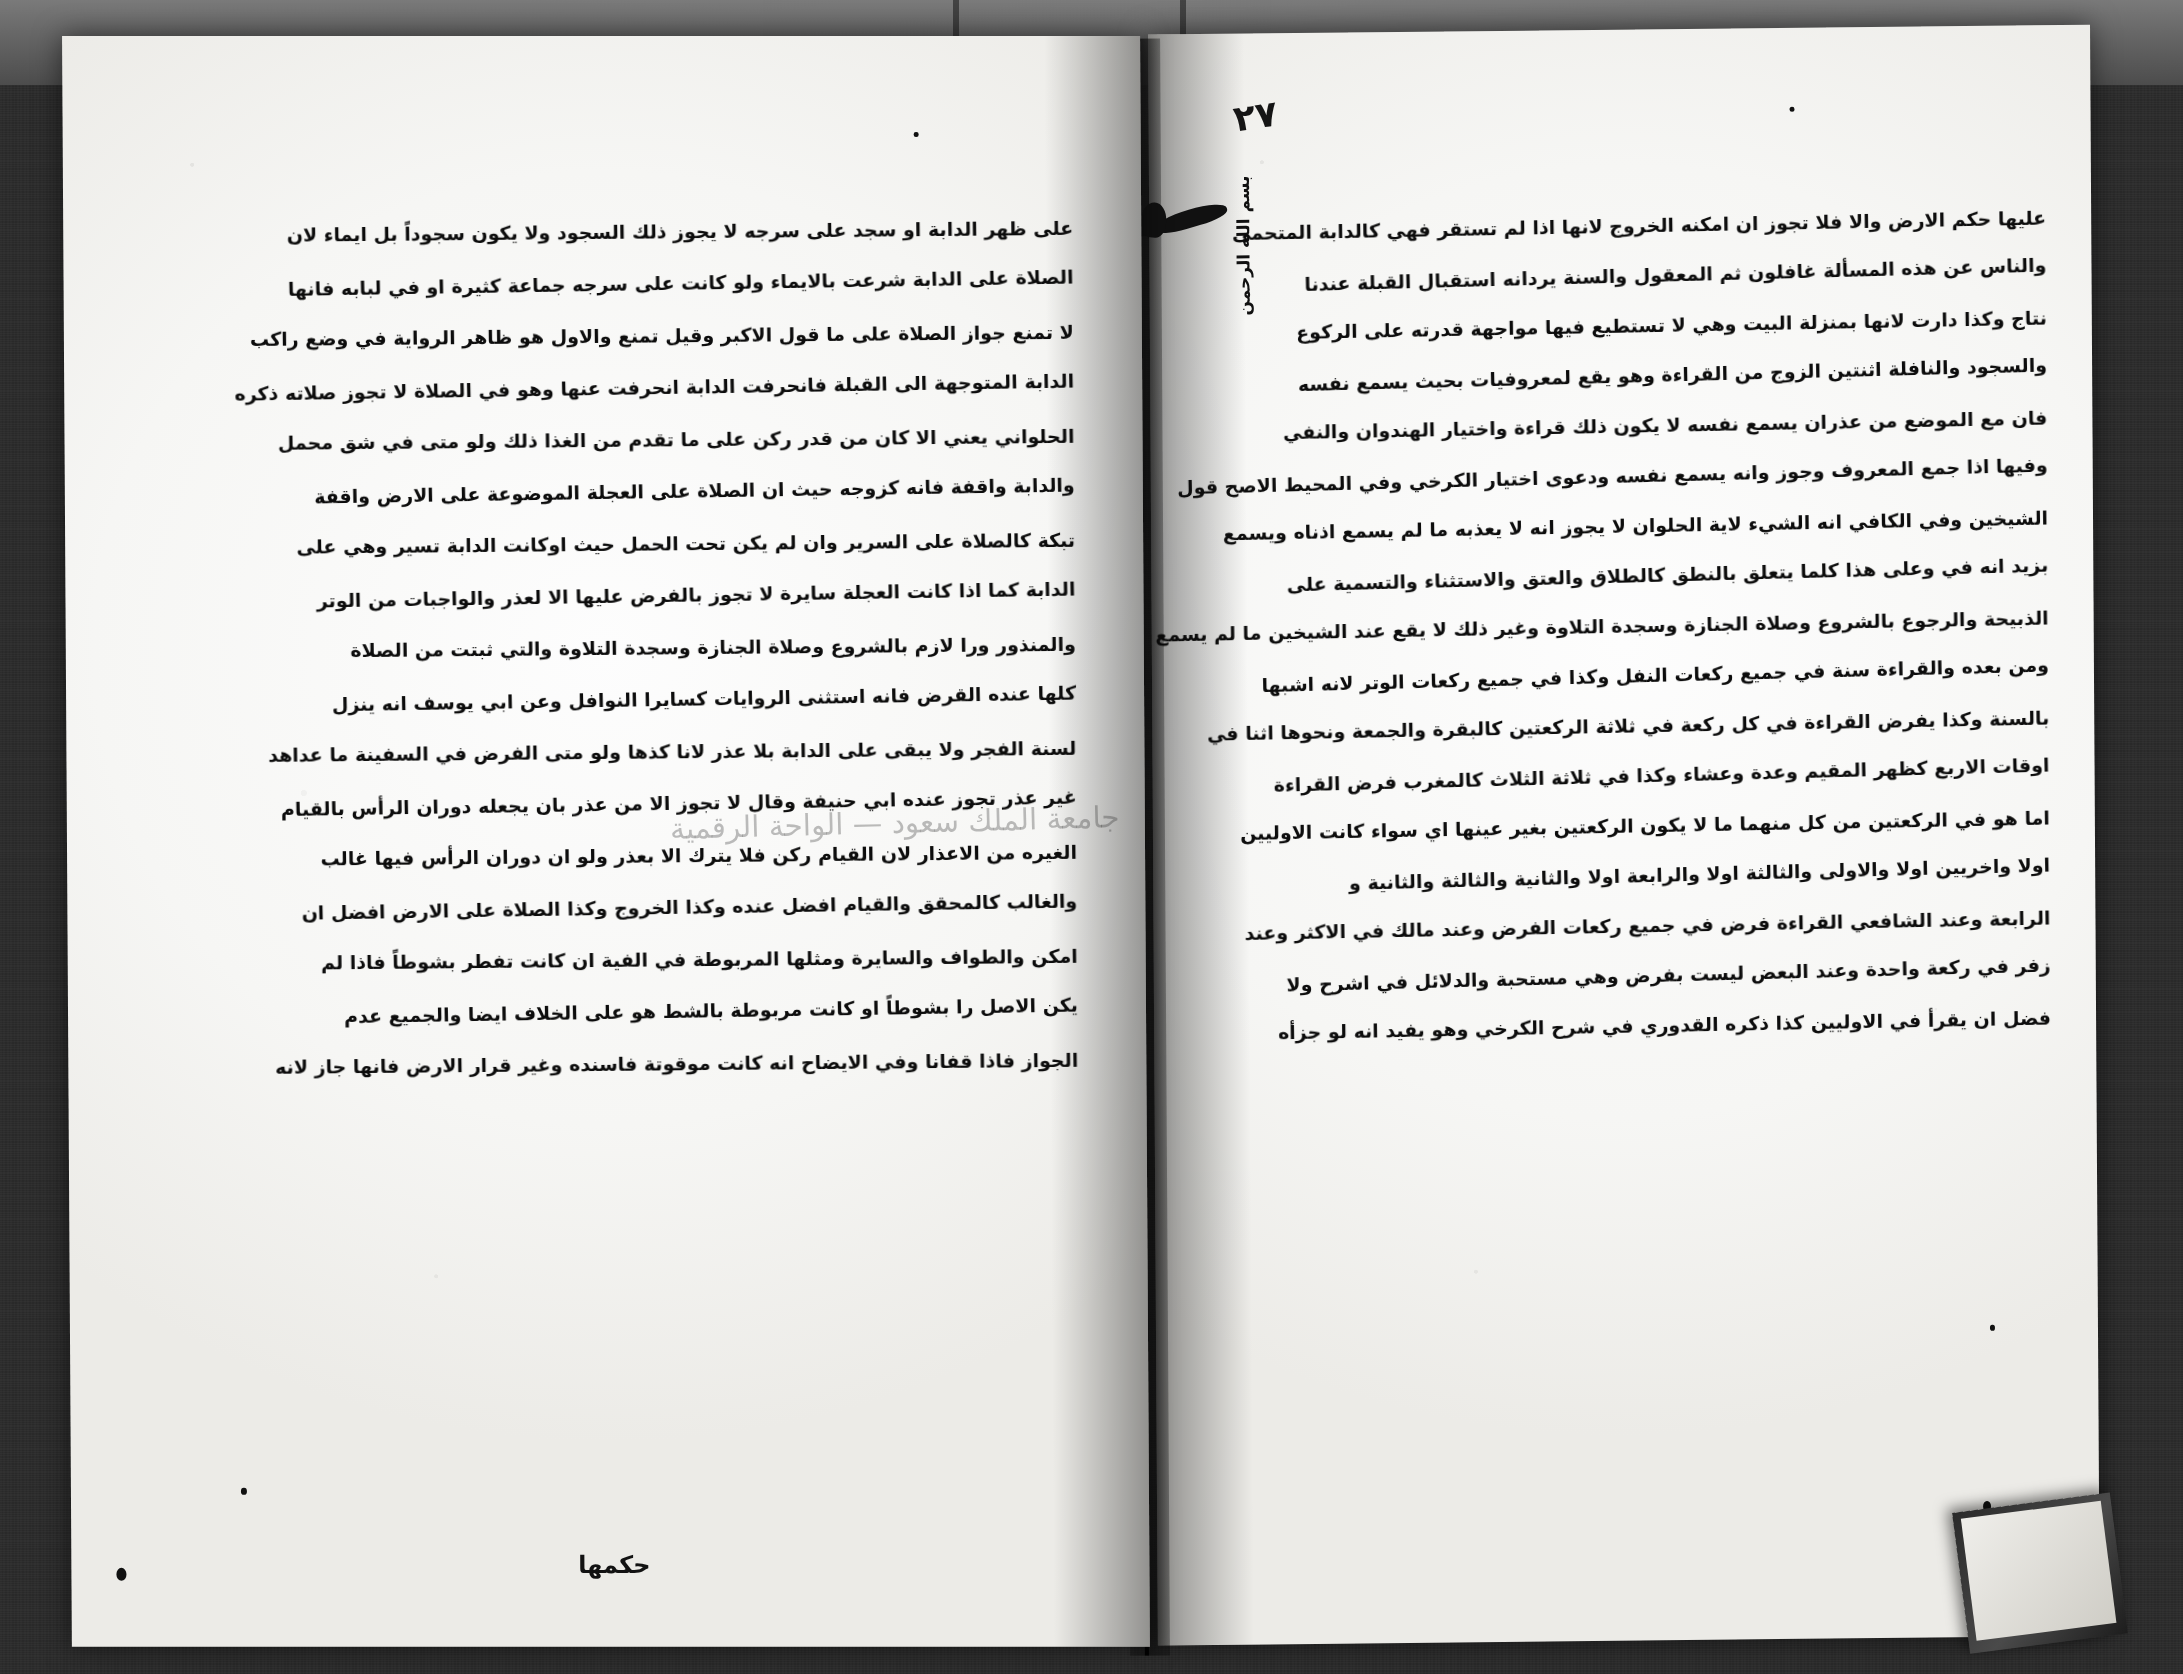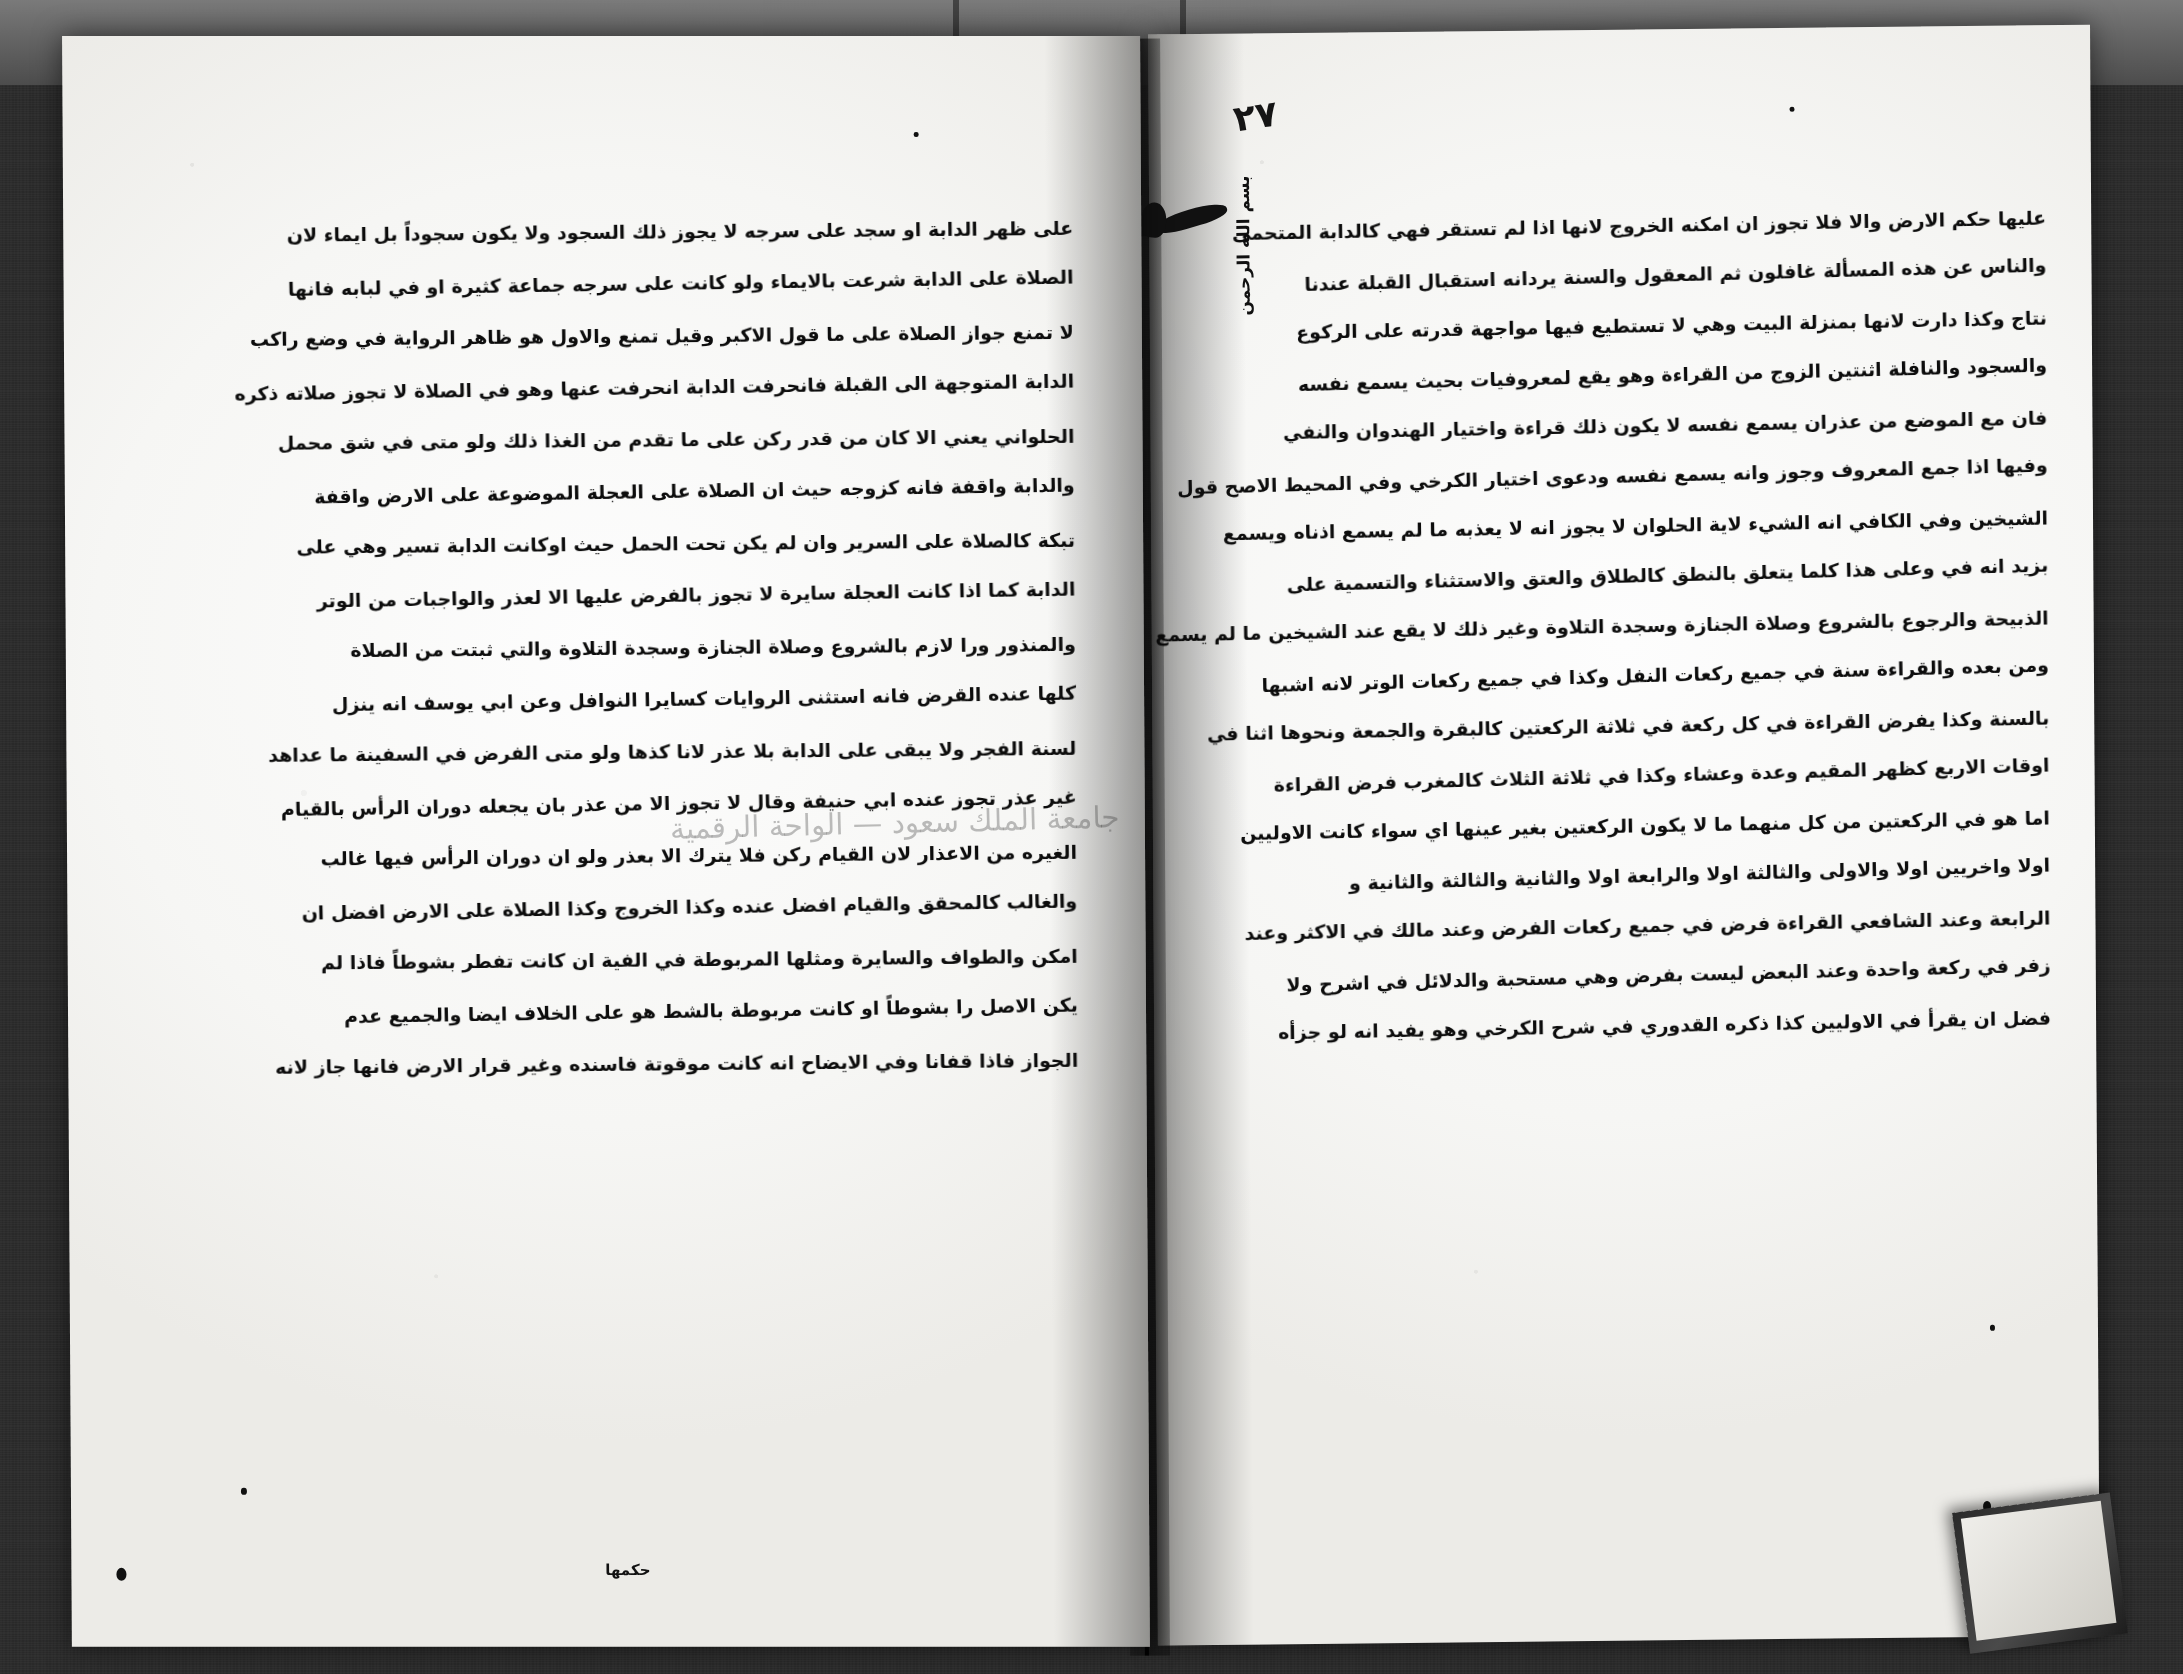--- a/index.html
+++ b/index.html
@@ -200,21 +200,21 @@
   }
   .folio-mark {
     position: absolute;
     font-size: 36px;
     font-weight: 700;
     color: #151515;
     transform: rotate(-8deg);
   }
   .catchword {
     position: absolute;
-    font-size: 15px;
+    font-size: 24px;
     font-weight: 700;
     color: #121212;
   }
 
   
   .watermark {
     position: absolute;
     left: 670px; top: 806px;
     font-size: 29.5px;
     color: rgba(40,40,40,.30);

